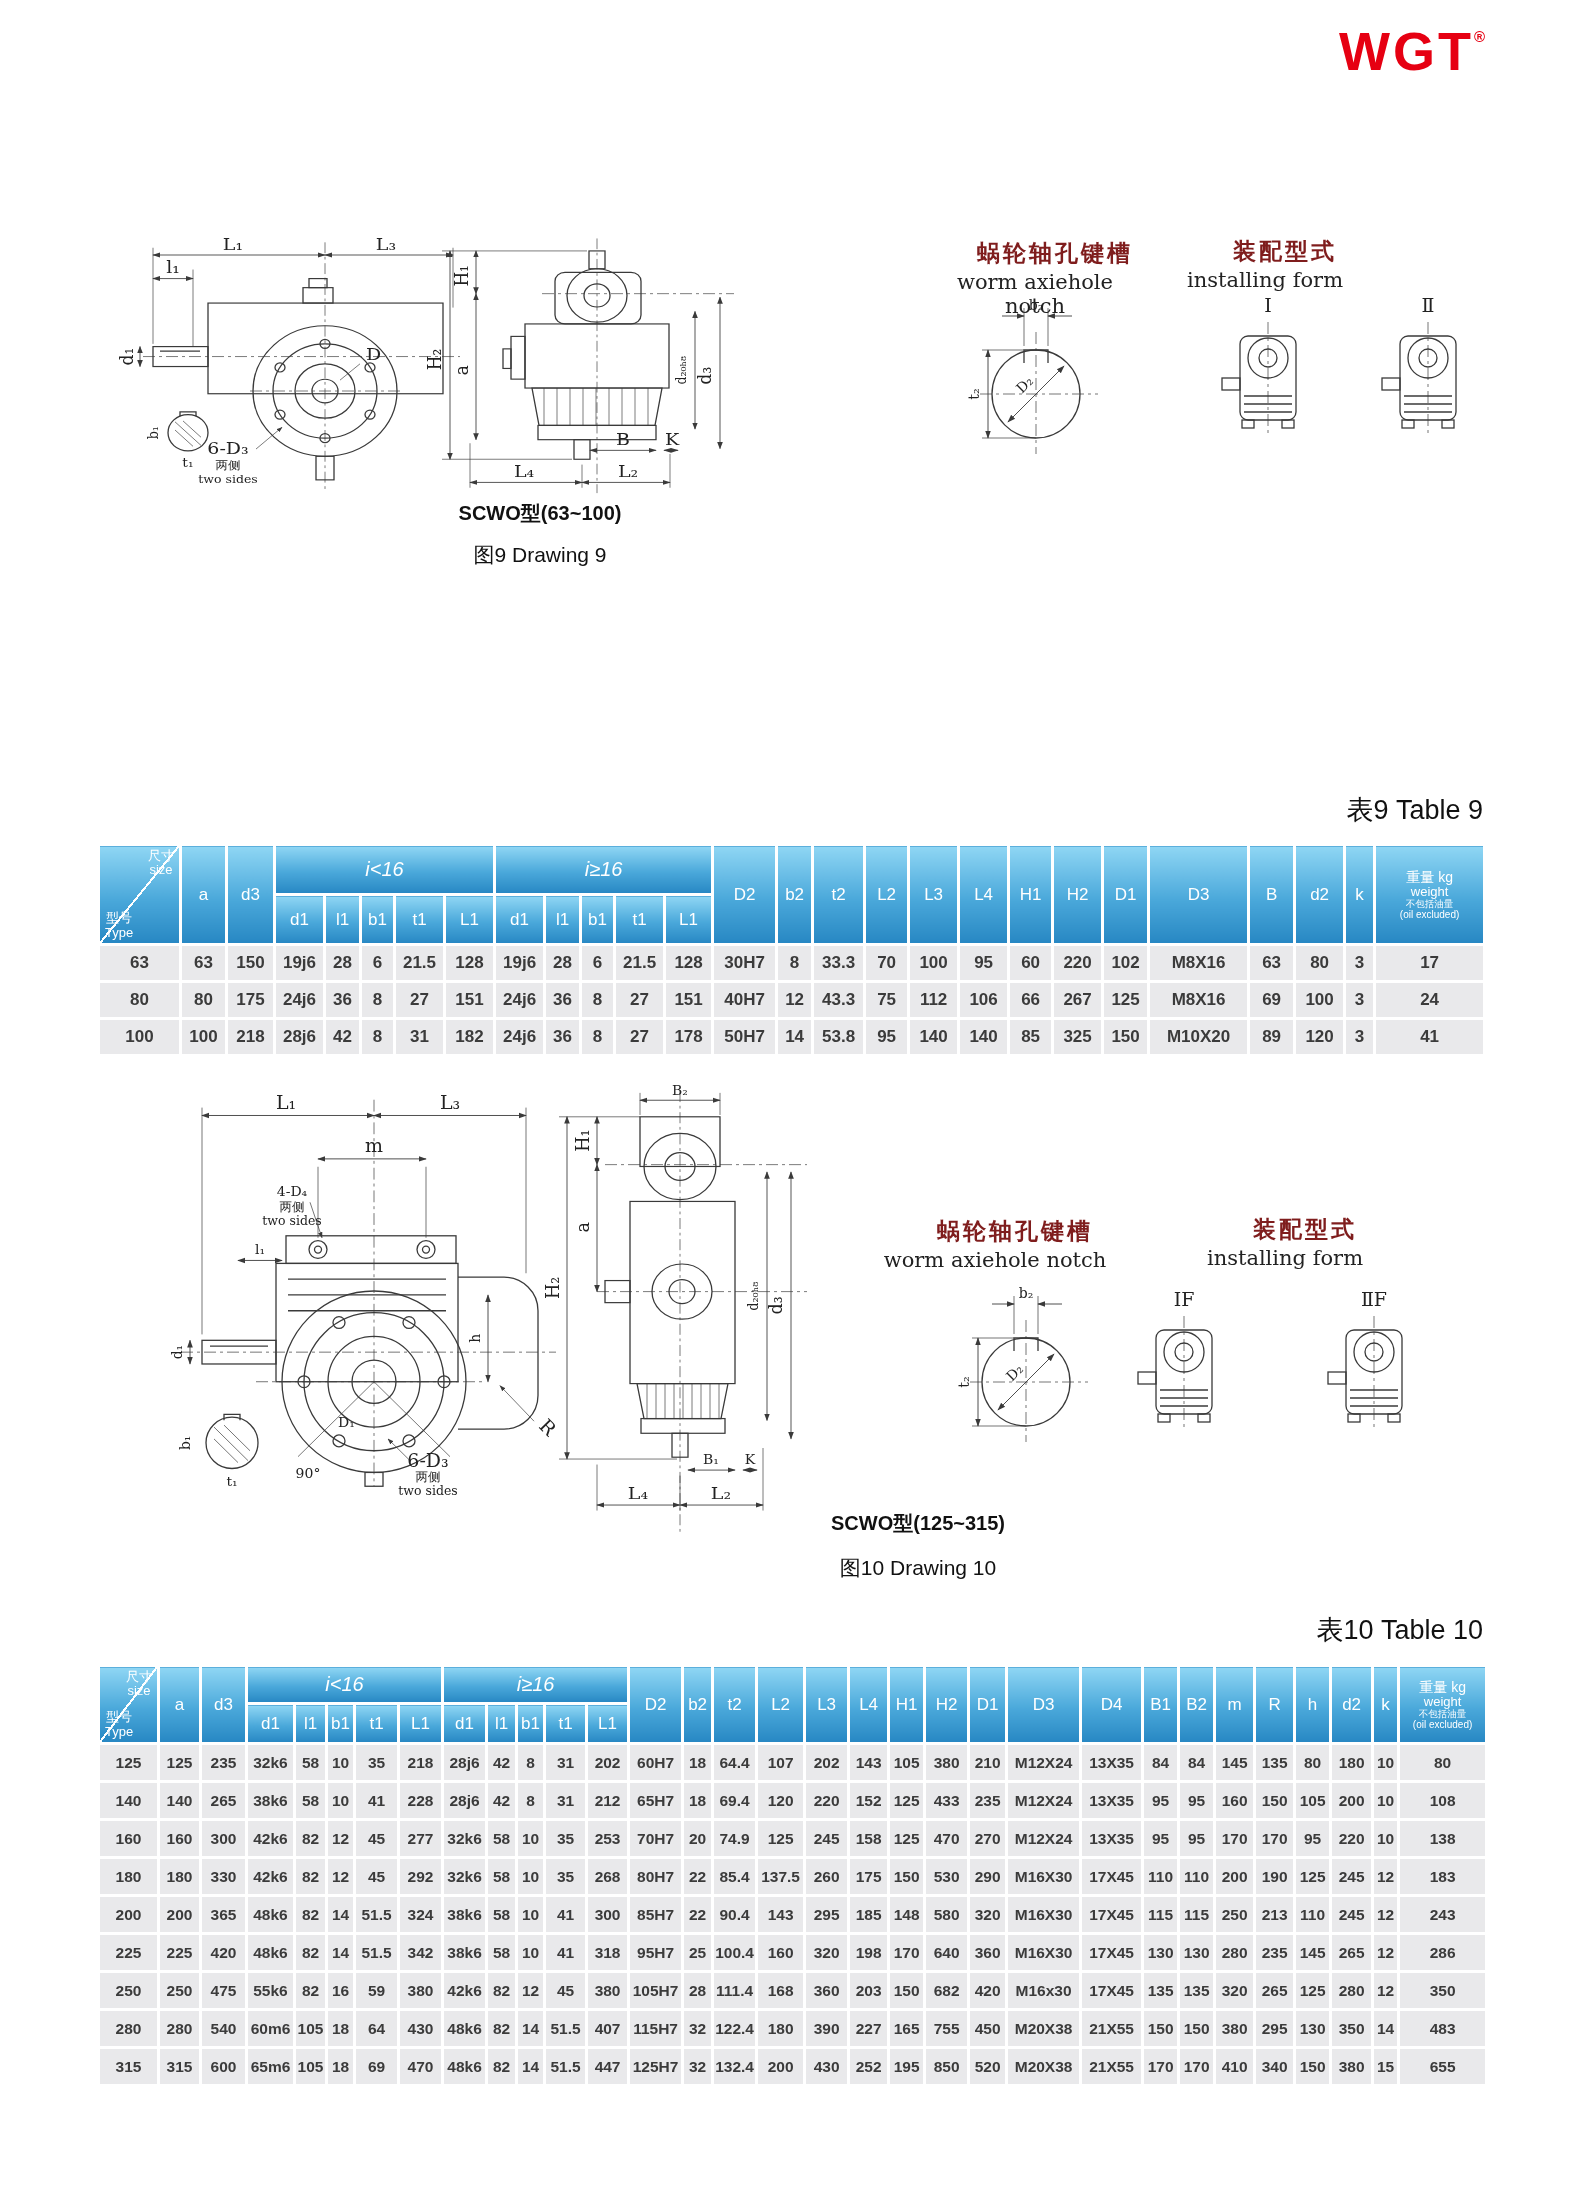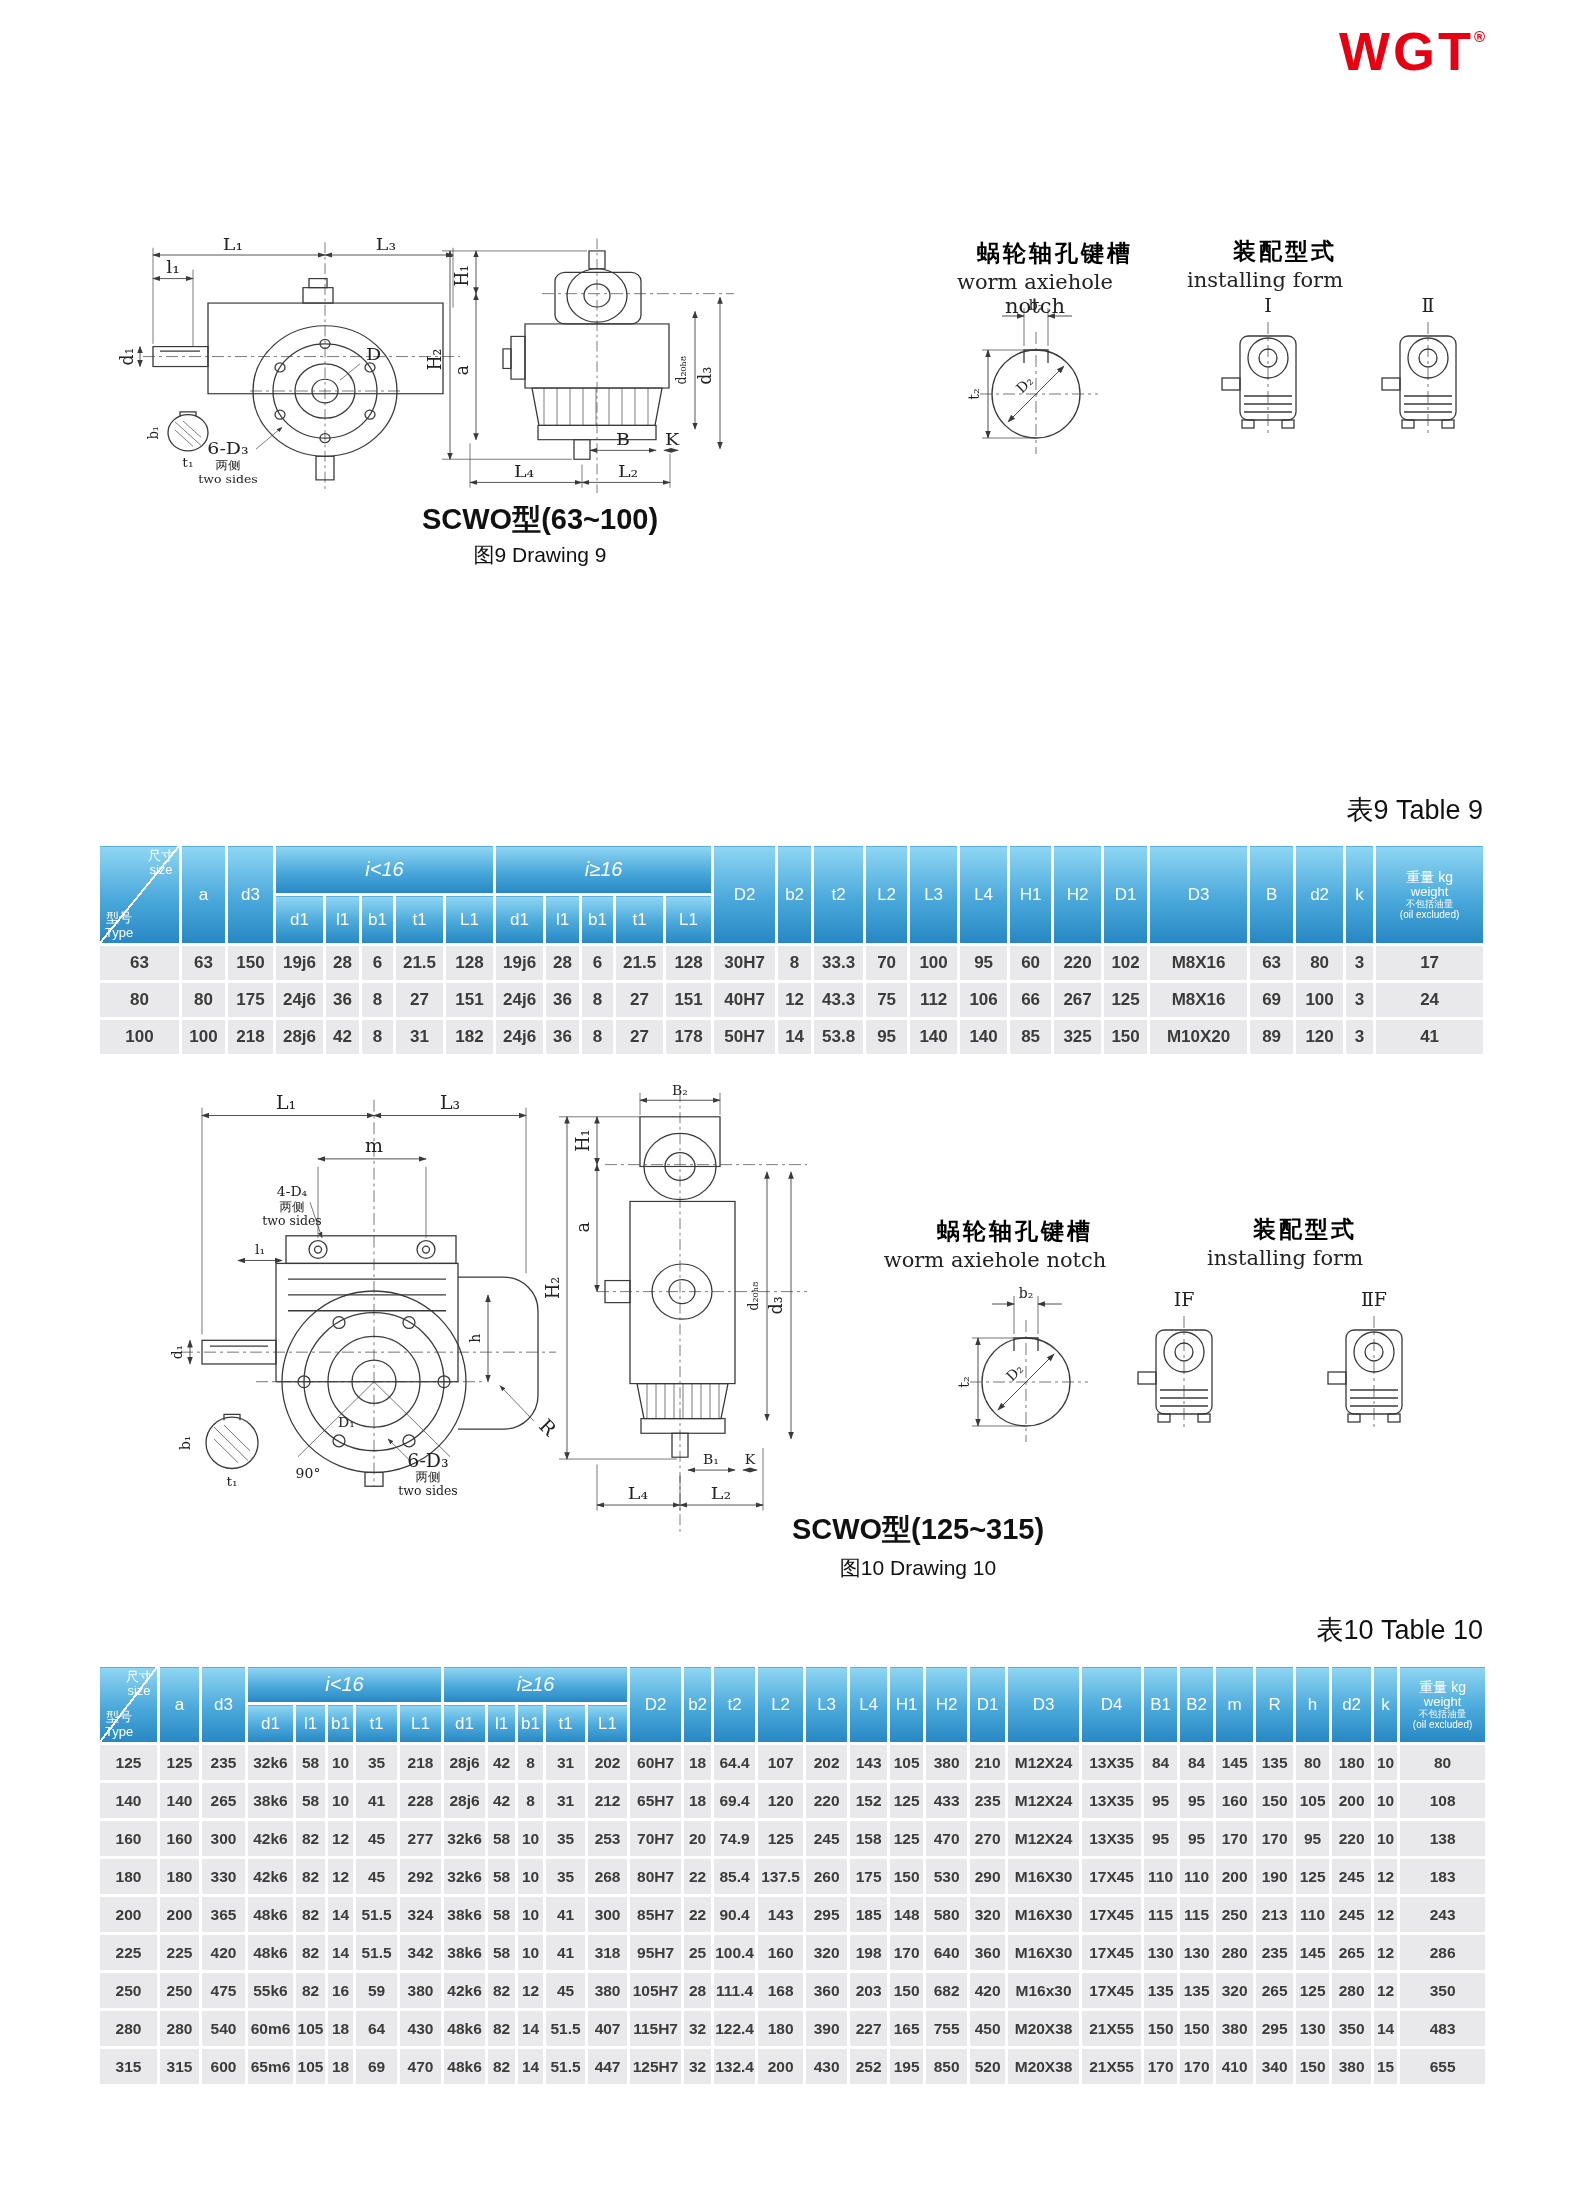--- a/index.html
+++ b/index.html
@@ -14,23 +14,23 @@
   svg text{font-family:"DejaVu Serif","DejaVu Sans",serif;font-size:19px;fill:#222;}
   svg text.sm{font-size:14px;}
   svg text.xs{font-size:12.5px;}
   .ln{fill:none;stroke:#3a3a3a;stroke-width:1.3;}
   .thin{fill:none;stroke:#3a3a3a;stroke-width:.7;}
   .cl{fill:none;stroke:#3a3a3a;stroke-width:.7;stroke-dasharray:12 4 3 4;}
   .dim{fill:none;stroke:#3a3a3a;stroke-width:.9;}
   
   .dtitle{position:absolute;text-align:center;}
   .dtitle .cn{font-family:"DejaVu Serif","DejaVu Sans",serif;font-size:23px;font-weight:bold;
-              letter-spacing:3px;color:#000000;margin-left:40px;}
+              letter-spacing:3px;color:#7f1d1d;margin-left:40px;}
   .dtitle .en{font-family:"DejaVu Serif",serif;font-size:21px;color:#222;margin-top:1px;}
-  .caption-type{position:absolute;text-align:center;font-size:29px;font-weight:bold;color:#111;}
+  .caption-type{position:absolute;text-align:center;font-size:20px;font-weight:bold;color:#111;}
   .caption-fig{position:absolute;text-align:center;font-size:21px;color:#111;}
   .table-label{position:absolute;right:94px;font-size:27px;color:#111;}
   
   .twrap{position:absolute;left:97px;width:1386px;}
   .twrap table{border-collapse:collapse;table-layout:fixed;width:100%;}
   .twrap th,.twrap td{border:3px solid #fff;text-align:center;vertical-align:middle;
         overflow:hidden;padding:0;}
   .twrap thead th{background:linear-gradient(180deg,#8fd6f4 0%,#4aa8da 55%,#2787c3 100%);
         color:#fff;font-weight:normal;font-size:17px;}
   .twrap thead th.grp{font-size:20px;font-style:italic;}

